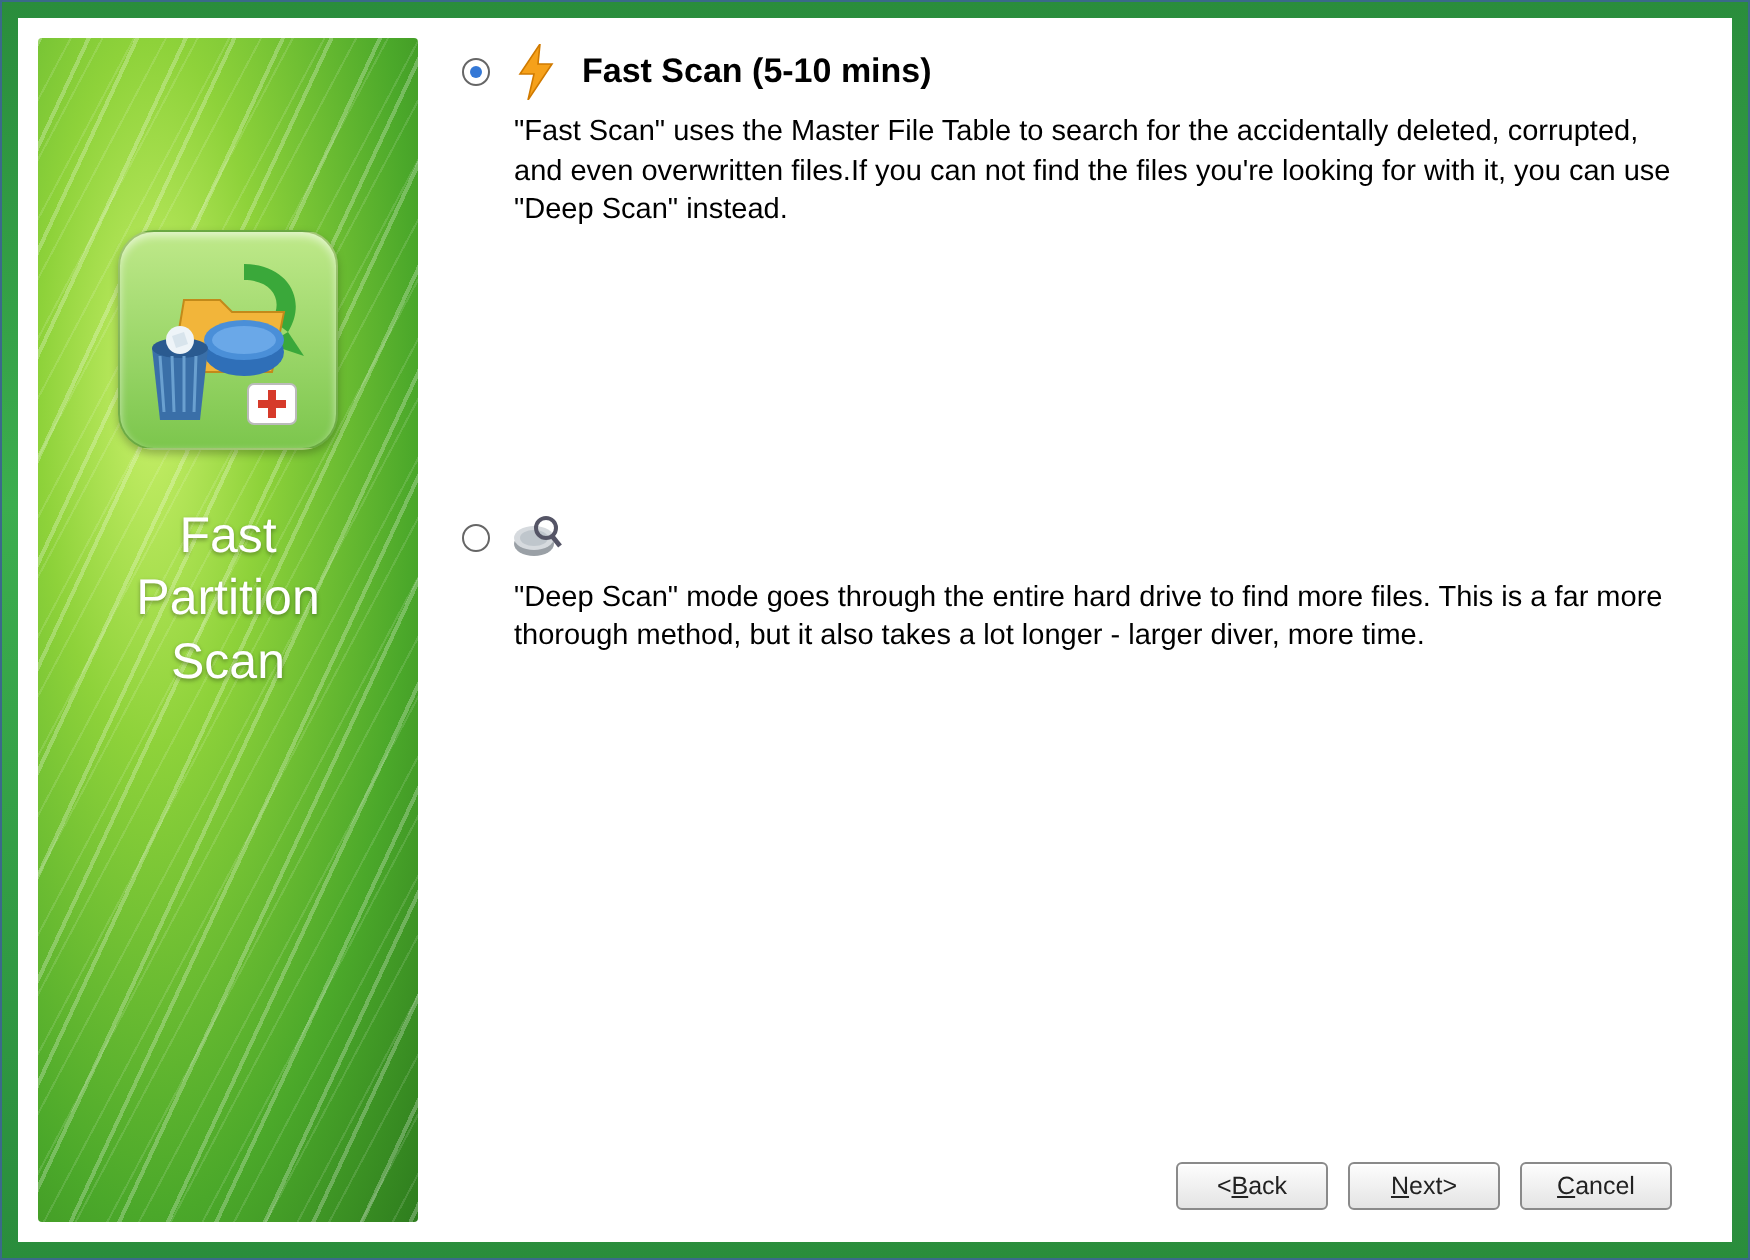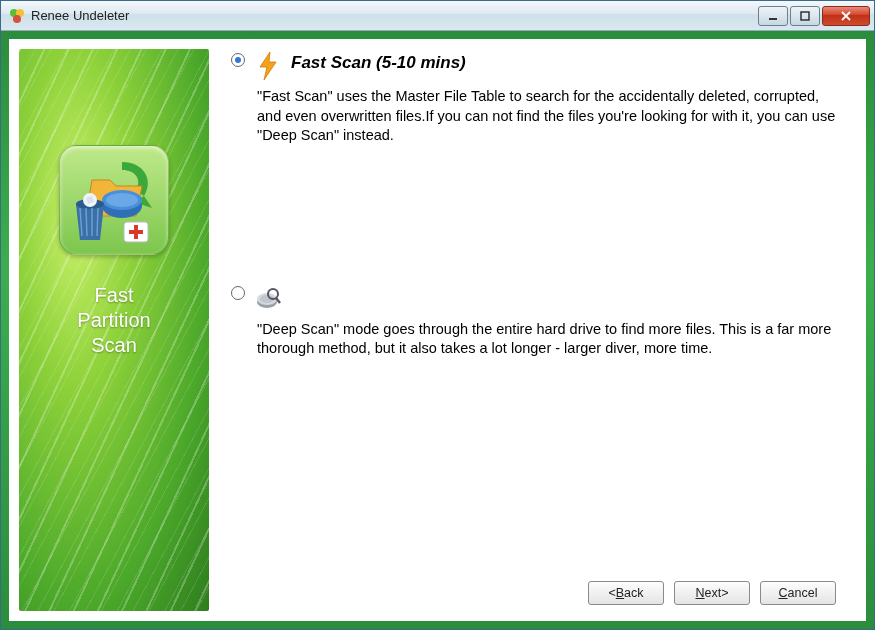--- a/index.html
+++ b/index.html
@@ -99,21 +99,21 @@
     background: linear-gradient(to bottom, #bfe98a, #7cc64d);
     border-radius: 18px;
     border: 1px solid rgba(0,0,0,0.15);
     box-shadow: inset 0 2px 4px rgba(255,255,255,0.6), 0 2px 4px rgba(0,0,0,0.25);
     display: flex; align-items: center; justify-content: center;
     position: relative;
   }
   .sidebar-title {
     margin-top: 28px;
     color: #fff;
-    font-size: 20px;
+    font-size: 25px;
     line-height: 1.25;
     text-align: center;
     text-shadow: 0 1px 2px rgba(0,0,0,0.35);
     font-weight: 400;
     white-space: pre-line;
   }
 
   
   .main {
     flex: 1;
@@ -125,23 +125,23 @@
     font-size: 19px;
     font-weight: 700;
     color: #000;
     margin-bottom: 12px;
   }
   .option {
     margin-bottom: 30px;
   }
   .option-header {
     display: flex;
+    align-items: center;
     gap: 10px;
     margin-bottom: 8px;
-    font-style: italic;
   }
   .radio {
     width: 14px; height: 14px;
     border: 1px solid #666;
     border-radius: 50%;
     background: #fff;
     display: inline-flex; align-items:center; justify-content:center;
     flex-shrink: 0;
   }
   .radio.checked::after {
@@ -184,47 +184,20 @@
     display: inline-flex; align-items: center; justify-content: center;
     box-shadow: inset 0 1px 0 #fff;
   }
   .btn .ul { text-decoration: underline; }
 </style>
 </head>
 <body>
 
 <div class="window">
 
-  <div class="titlebar">
-    <span class="app-icon">
-      <svg width="16" height="16" viewBox="0 0 16 16">
-        <circle cx="5" cy="5" r="4" fill="#5bbf3a"></circle>
-        <circle cx="11" cy="5" r="4" fill="#f2c23a"></circle>
-        <circle cx="8" cy="11" r="4" fill="#d6523c"></circle>
-      </svg>
-    </span>
-    <span class="title">Renee Undeleter</span>
-    <div class="win-controls">
-      <div class="win-btn">
-        <svg width="10" height="10" viewBox="0 0 10 10">
-            <rect x="1" y="7" width="8" height="2" fill="#333"></rect>
-          </svg>
-      </div>
-      <div class="win-btn">
-        <svg width="10" height="10" viewBox="0 0 10 10">
-            <rect x="1" y="1" width="8" height="8" fill="none" stroke="#333" stroke-width="1.5"></rect>
-          </svg>
-      </div>
-      <div class="win-btn close">
-        <svg width="12" height="10" viewBox="0 0 12 10">
-            <path d="M2 1 L10 9 M10 1 L2 9" stroke="#fff" stroke-width="1.8"></path>
-          </svg>
-      </div>
-    </div>
-  </div>
 
   <div class="outer">
     <div class="inner">
 
       <div class="sidebar">
         <div class="sidebar-content">
           <div class="sidebar-icon">
             <svg width="100" height="100" viewBox="0 0 100 100">
 
               <path d="M58 12 C 80 12 90 30 80 46 L72 40 C78 30 72 20 58 20 Z" fill="#3aa83a"></path>

